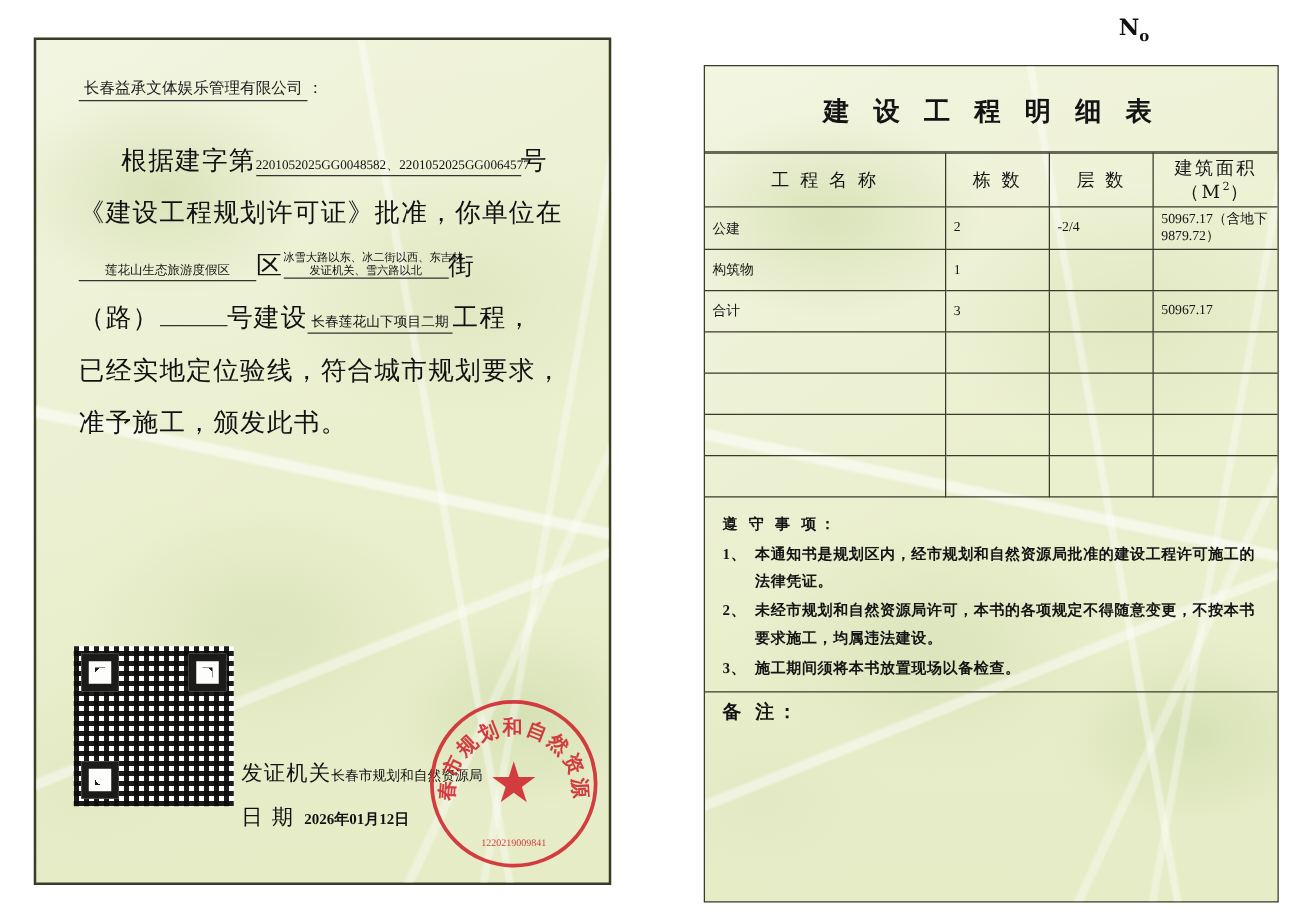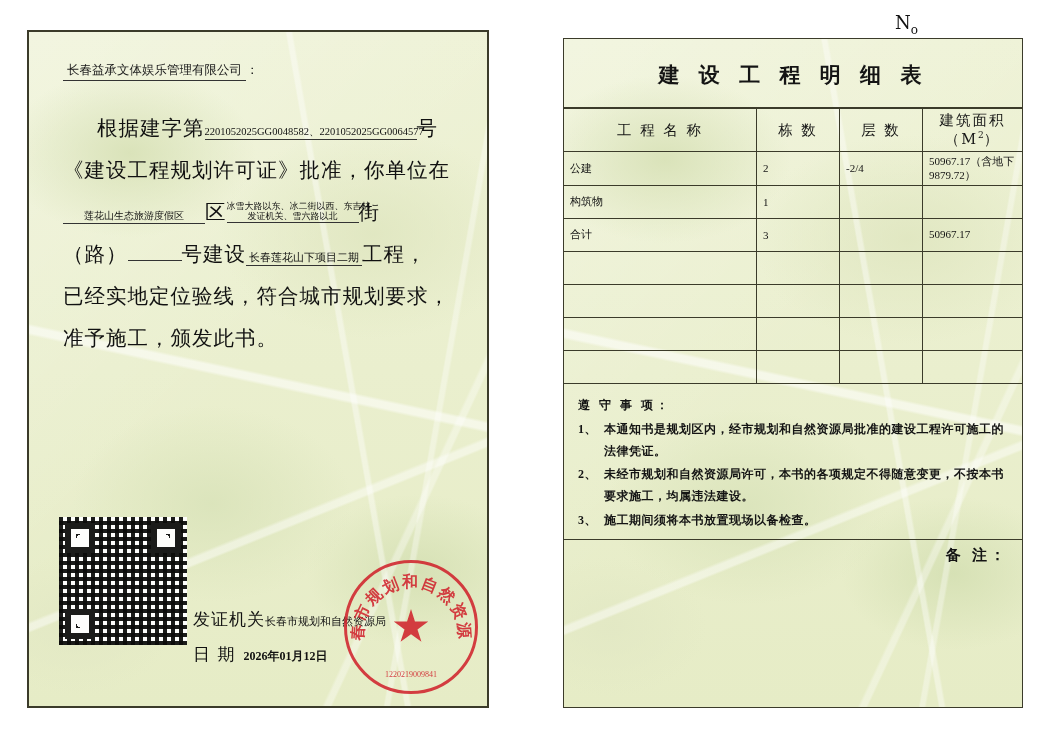--- a/index.html
+++ b/index.html
@@ -219,32 +219,32 @@
     left: 0; right: 0;
     text-align: center;
     color: #d0202a;
     font-size: 8px;
     font-family: "Liberation Serif", serif;
   }
 
   
   #right-doc {
     left: 563px;
-    top: 38px;
+    top: 52px;
     width: 460px;
     height: 670px;
     border: 1.5px solid #3b3b2a;
     box-sizing: border-box;
   }
   .no-label {
     position: absolute;
     left: 895px;
     top: 12px;
     font-family: "DejaVu Serif", "Liberation Serif", serif;
-    font-weight: normal;
+    font-weight: bold;
     font-size: 18px;
     color: #111;
   }
   .no-label sub { font-size: 12px; }
 
   .right-inner {
     position: relative;
     z-index: 2;
     height: 100%;
     color: #141414;
@@ -297,28 +297,27 @@
     margin-bottom: 2px;
   }
   .rule-item {
     display: flex;
     font-weight: bold;
     margin-bottom: 1px;
   }
   .rule-idx { width: 26px; flex: 0 0 26px; }
   .rule-text { flex: 1; }
   .remark {
-    padding: 6px 14px 0 28px;
+    padding: 6px 14px 0 14px;
     font-family: "DejaVu Serif", "Liberation Serif", serif;
     font-size: 15px;
     font-weight: bold;
     letter-spacing: 3px;
     border-top: 1px solid #3b3b2a;
     margin-top: 8px;
-    text-align: right;
   }
 </style>
 </head>
 <body>
 
 <div class="paper" id="left-doc">
   <div class="left-inner">
 
 
 

